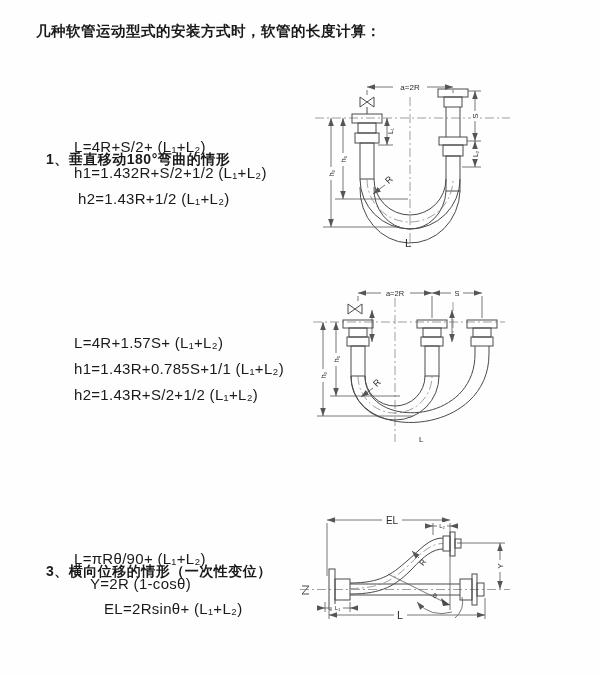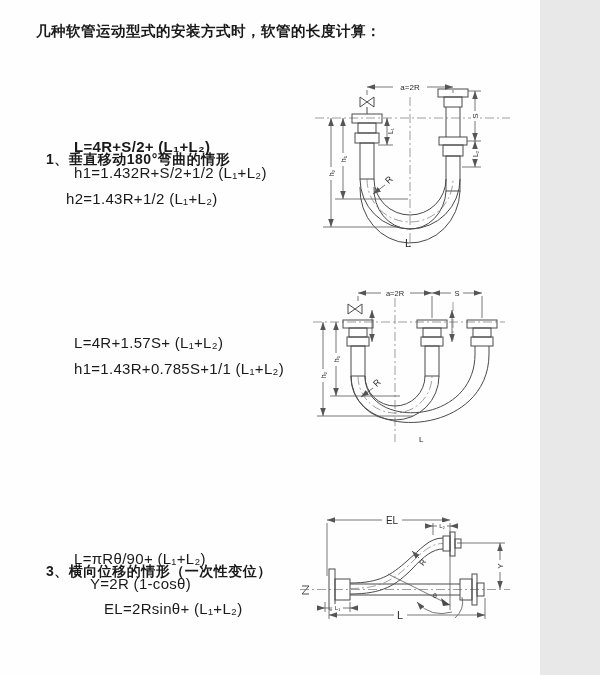--- a/index.html
+++ b/index.html
@@ -1,42 +1,43 @@
 <!DOCTYPE html>
 <html><head>
 <meta charset="utf-8">
 <style>
   html,body{margin:0;padding:0;background:#e8e8e8;}
-  .page{position:relative;width:540px;height:675px;background:#fefefe;overflow:hidden;
+  .page{position:relative;width:600px;height:675px;background:#fefefe;overflow:hidden;
         font-family:"Liberation Sans","DejaVu Sans",sans-serif;color:#1a1a1a;}
   .abs{position:absolute;}
   .title{font-size:14.5px;font-weight:bold;letter-spacing:.5px;white-space:nowrap;}
   .heading{font-size:14px;font-weight:bold;letter-spacing:.5px;white-space:nowrap;margin-top:40px;}
   .formula{font-size:15px;font-weight:400;letter-spacing:.3px;white-space:nowrap;}
   svg{position:absolute;overflow:visible;}
   .ln{stroke:#4a4a4a;stroke-width:1;fill:none;}
   .dim{stroke:#555;stroke-width:.8;fill:none;}
   .cl{stroke:#777;stroke-width:.7;stroke-dasharray:9 3 2 3;fill:none;}
   .svgtxt{fill:#2a2a2a;font-family:"Liberation Sans","DejaVu Sans",sans-serif;}
   .wbg{fill:#fefefe;stroke:none;}
 </style>
 </head>
 <body>
 
 <div class="page">
 
   <div class="abs title" style="left:36px;top:22px;">几种软管运动型式的安装方式时，软管的长度计算：</div>
 
   <div class="abs heading" style="left:46px;top:111px;">1、垂直移动180°弯曲的情形</div>
-  <div class="abs formula" style="left:74px;top:138px;font-weight:bold;">L=4R+S/2+ (L₁+L₂)</div>
+  <div class="abs formula" style="left:74px;top:138px;">L=4R+S/2+ (L₁+L₂)</div>
   <div class="abs formula" style="left:74px;top:164px;">h1=1.432R+S/2+1/2 (L₁+L₂)</div>
-  <div class="abs formula" style="left:66px;top:190px;">h2=1.43R+1/2 (L₁+L₂)</div>
+  <div class="abs formula" style="left:78px;top:190px;">h2=1.43R+1/2 (L₁+L₂)</div>
 
   <div class="abs formula" style="left:74px;top:334px;">L=4R+1.57S+ (L₁+L₂)</div>
   <div class="abs formula" style="left:74px;top:360px;">h1=1.43R+0.785S+1/1 (L₁+L₂)</div>
+  <div class="abs formula" style="left:74px;top:386px;">h2=1.43R+S/2+1/2 (L₁+L₂)</div>
 
   <div class="abs heading" style="left:46px;top:523px;">3、横向位移的情形（一次性变位）</div>
   <div class="abs formula" style="left:74px;top:550px;">L=πRθ/90+ (L₁+L₂)</div>
   <div class="abs formula" style="left:90px;top:575px;">Y=2R (1-cosθ)</div>
   <div class="abs formula" style="left:74px;top:600px;margin-left:30px;">EL=2Rsinθ+ (L₁+L₂)</div>
 
   <svg style="left:305px;top:75px;" width="290" height="185" viewBox="0 0 290 185">
     <defs>
       <marker id="d1a" markerWidth="10" markerHeight="10" refX="10" refY="5" orient="auto-start-reverse">
         <path d="M0,1.5 L10,5 L0,8.5 Z" fill="#555"></path>

